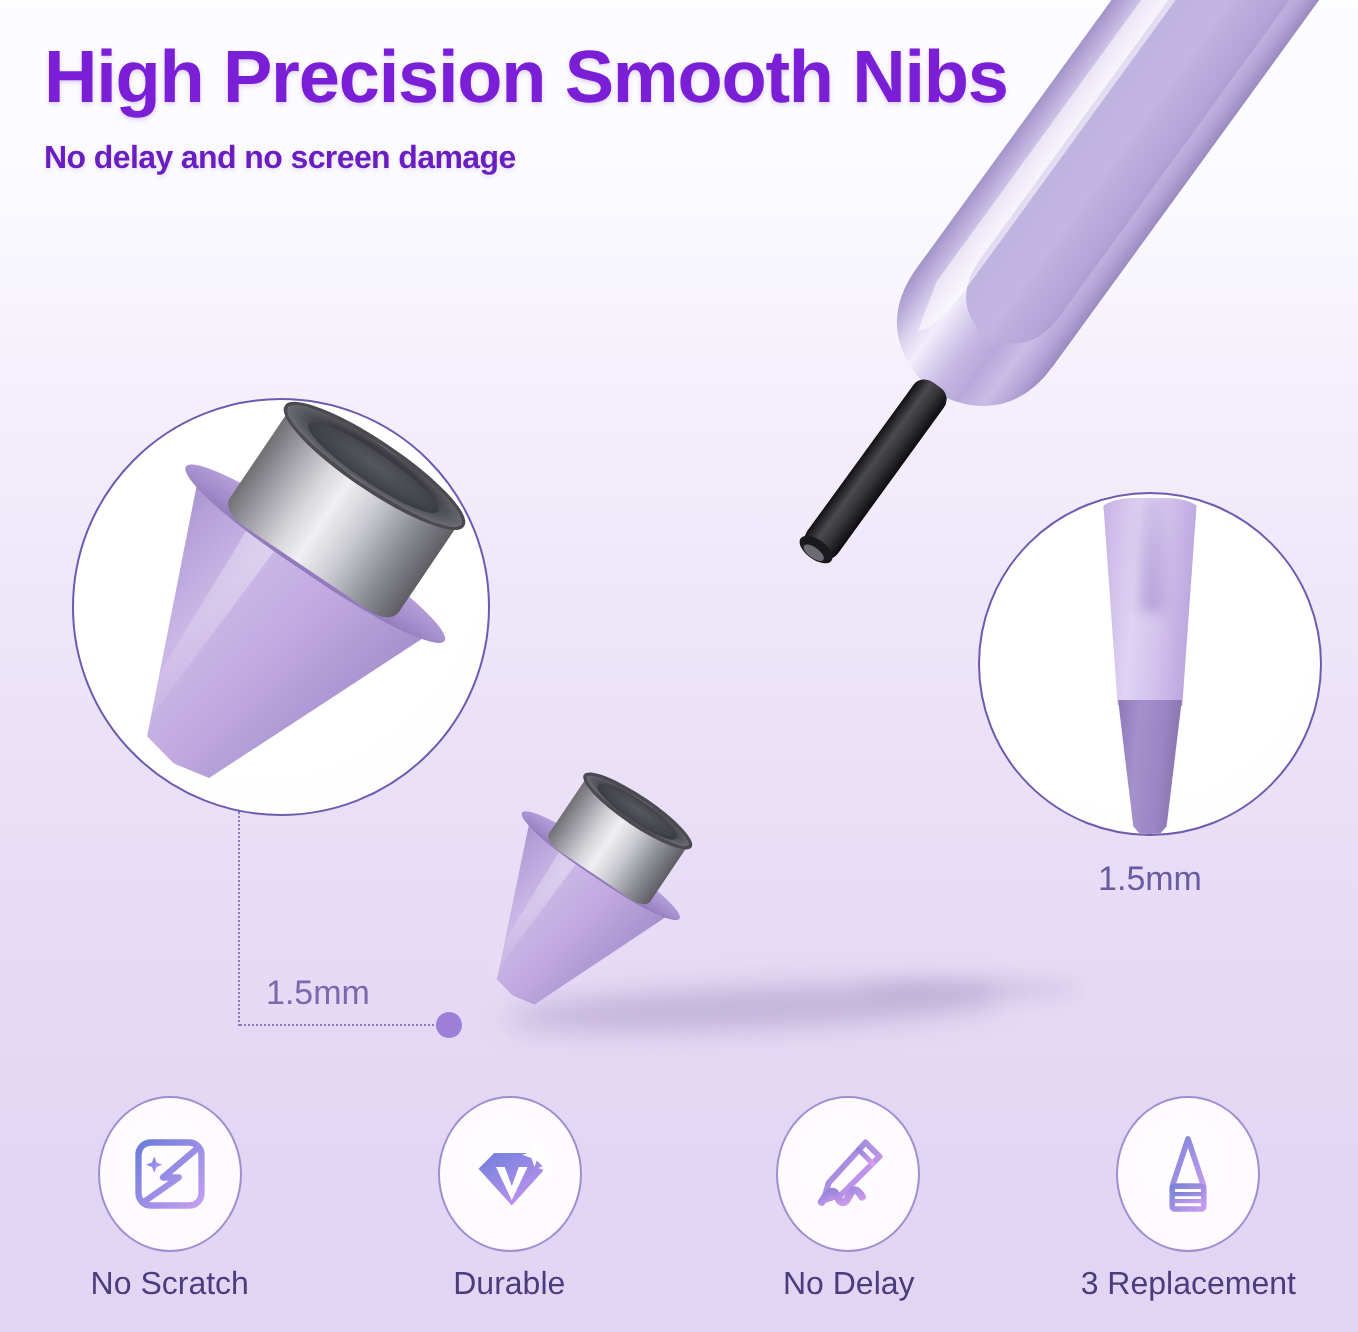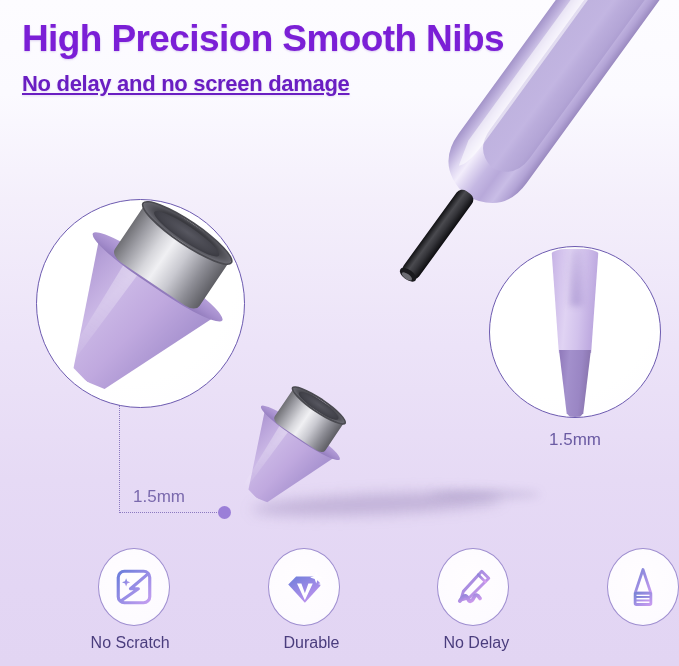--- a/index.html
+++ b/index.html
@@ -36,28 +36,27 @@
     letter-spacing: -0.6px;
     color: #7b1fd6;
     text-shadow: 0 1px 2px rgba(150,110,210,0.30);
     white-space: nowrap;
     z-index: 40;
   }
   #subtitle {
     position: absolute;
     left: 22px;
     top: 71px;
-    font-size: 22px;
+    font-size: 16px;
     font-weight: bold;
     letter-spacing: -0.3px;
     color: #6a1ec2;
     text-shadow: 0 1px 2px rgba(150,110,210,0.22);
     white-space: nowrap;
     z-index: 40;
-    text-decoration: underline;
   }
 
   
   #pen-wrap {
     position: absolute;
     left: 300px;
     top: -180px;
     width: 470px;
     height: 560px;
     z-index: 10;
@@ -296,21 +295,21 @@
     top: 548px;
     width: 679px;
     height: 118px;
     display: flex;
     z-index: 30;
   }
   .feature {
     flex: 1;
     display: flex;
     flex-direction: column;
-    align-items: flex-end;
+    align-items: center;
   }
   .feature-circle {
     width: 72px;
     height: 78px;
     border-radius: 50%;
     background: radial-gradient(circle at 45% 40%, #fffdff 0%, #fdfbff 70%, #f8f4fd 100%);
     border: 1.4px solid #9f8fd0;
     display: flex;
     align-items: center;
     justify-content: center;
@@ -476,16 +475,17 @@
             <linearGradient id="fg4" x1="0" y1="0" x2="1" y2="1">
               <stop offset="0%" stop-color="#7a84d6"></stop>
               <stop offset="100%" stop-color="#c79bf0"></stop>
             </linearGradient>
           </defs>
           <path d="M 24 4 L 33 31 L 15 31 Z" fill="none" stroke="url(#fg4)" stroke-width="3.2" stroke-linejoin="round"></path>
           <rect x="15" y="31" width="18" height="13" rx="1.5" fill="none" stroke="url(#fg4)" stroke-width="3.2"></rect>
           <path d="M 16 35.5 H 32 M 16 39.5 H 32" stroke="url(#fg4)" stroke-width="2.4"></path>
         </svg>
       </div>
+      <div class="feature-label">3 Replacement</div>
     </div>
 
   </div>
 </div>
 
 </body></html>

